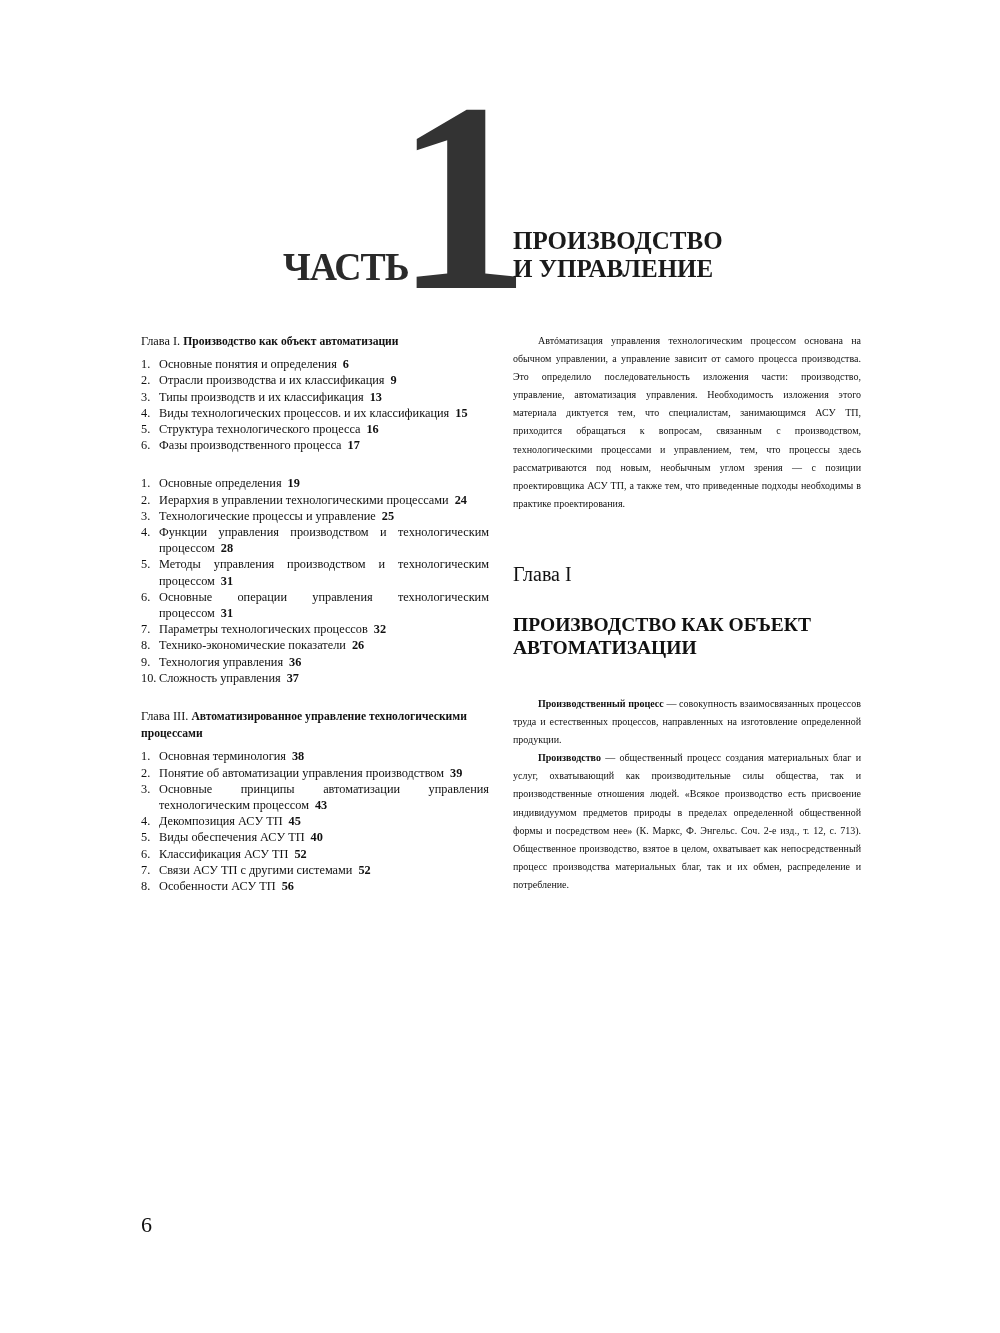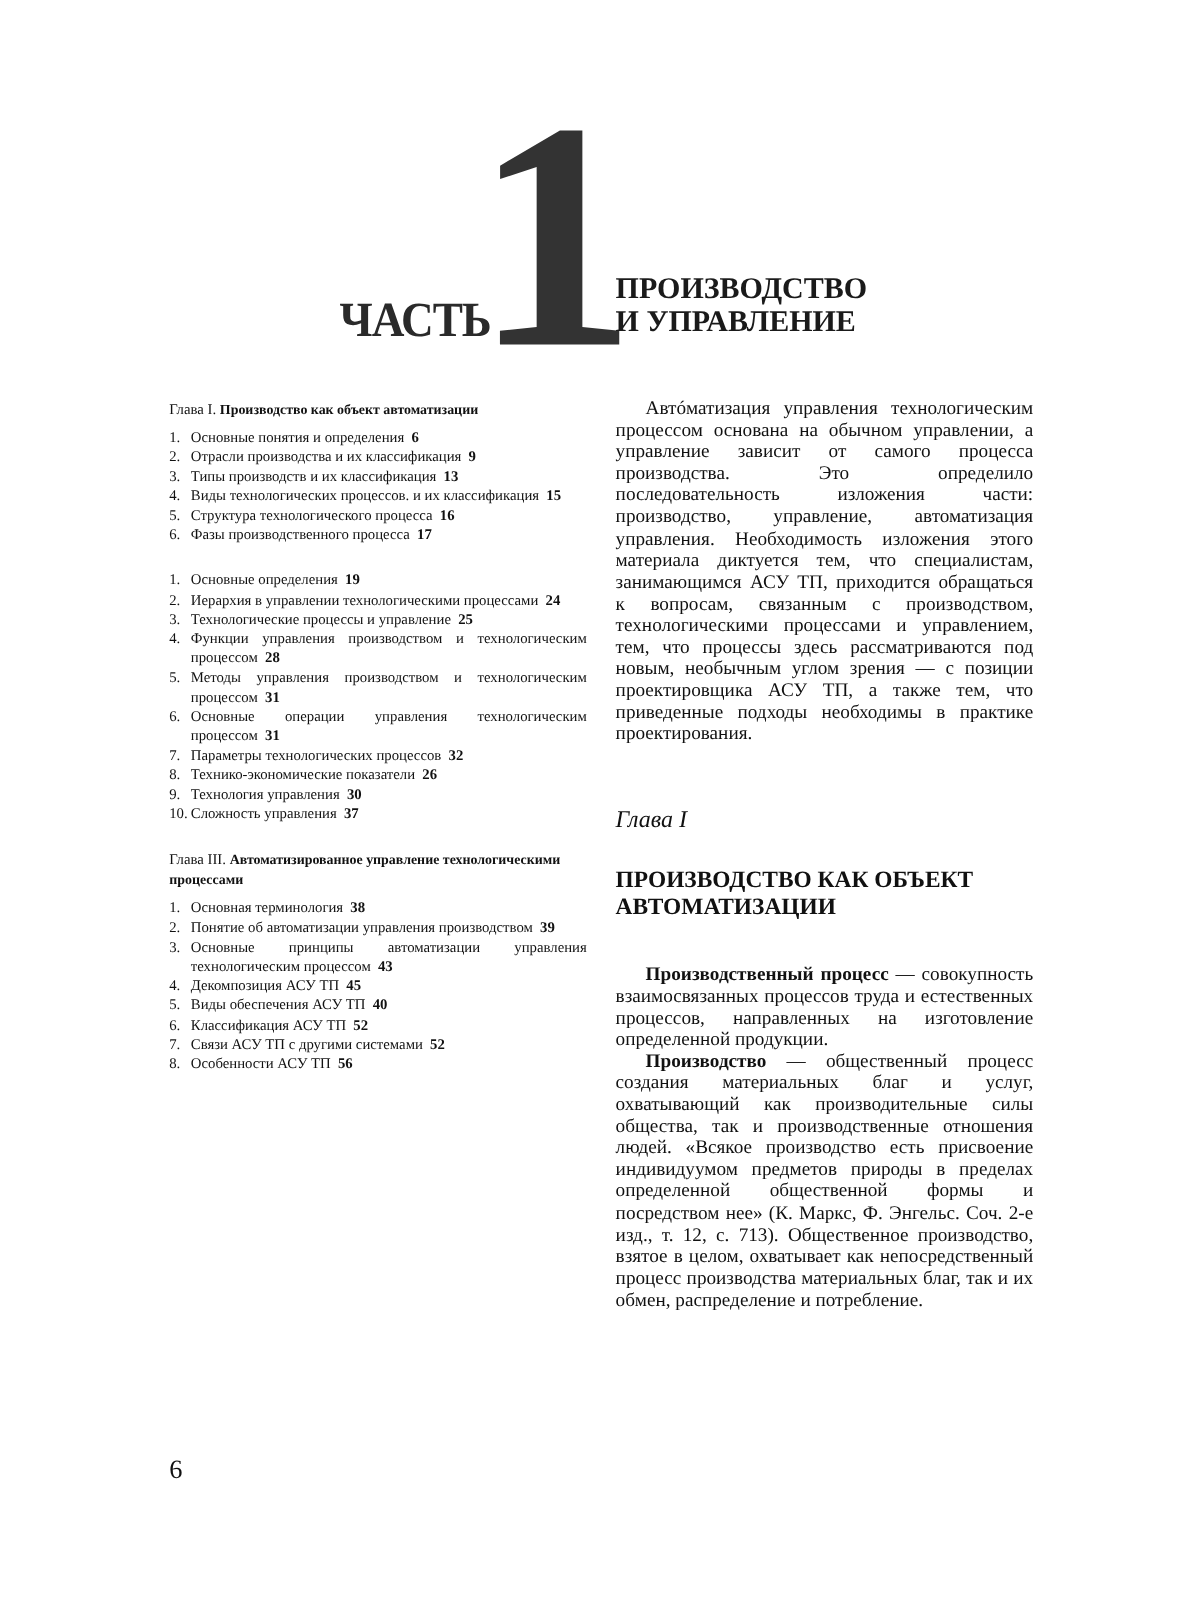--- a/index.html
+++ b/index.html
@@ -27,22 +27,22 @@
     .toc { position: absolute; left: 141px; top: 333px; width: 348px; font-size: 12.3px; line-height: 16.2px; }
     .toc-chapter { margin: 0 0 6px 0; }
     .toc-chapter .lbl { font-weight: normal; }
     .toc-chapter .ttl { font-weight: bold; font-size: 11.6px; }
     .toc-list { list-style: none; margin: 0 0 22px 0; padding: 0; }
     .toc-item { position: relative; padding-left: 18px; text-align: justify; text-align-last: left; }
     .toc-item .n { position: absolute; left: 0; top: 0; }
     .toc-item .pg { font-weight: bold; margin-left: 6px; }
 
     .right { position: absolute; left: 513px; top: 332px; width: 348px; }
-    .para { font-size: 16px; line-height: 18.1px; text-align: justify; margin: 0; text-indent: 25px; }
-    .h-chapter { font-size: 20px; margin: 50px 0 12px 0; font-weight: normal; font-style: italic; }
+    .para { font-size: 10px; line-height: 18.1px; text-align: justify; margin: 0; text-indent: 25px; }
+    .h-chapter { font-size: 20px; margin: 50px 0 12px 0; font-weight: normal; }
     .h-chapter-title { font-size: 19.5px; font-weight: bold; line-height: 23px; margin: 27px 0 0 0; }
     .h-section { font-size: 15.5px; font-weight: bold; margin: 35px 0 0 0; }
     .defs { margin-top: 36px; }
     .b { font-weight: bold; }
     .i { font-style: italic; }
 
     .page-number { position: absolute; left: 141px; top: 1212px; font-size: 22px; }
   </style>
 </head>
 <body>
@@ -68,21 +68,21 @@
     </ul>
     <ul class="toc-list">
       <li class="toc-item"><span class="n">1.</span><span>Основные определения</span><span class="pg">19</span></li>
       <li class="toc-item"><span class="n">2.</span><span>Иерархия в управлении технологическими процессами</span><span class="pg">24</span></li>
       <li class="toc-item"><span class="n">3.</span><span>Технологические процессы и управление</span><span class="pg">25</span></li>
       <li class="toc-item"><span class="n">4.</span><span>Функции управления производством и технологическим процессом</span><span class="pg">28</span></li>
       <li class="toc-item"><span class="n">5.</span><span>Методы управления производством и технологическим процессом</span><span class="pg">31</span></li>
       <li class="toc-item"><span class="n">6.</span><span>Основные операции управления технологическим процессом</span><span class="pg">31</span></li>
       <li class="toc-item"><span class="n">7.</span><span>Параметры технологических процессов</span><span class="pg">32</span></li>
       <li class="toc-item"><span class="n">8.</span><span>Технико-экономические показатели</span><span class="pg">26</span></li>
-      <li class="toc-item"><span class="n">9.</span><span>Технология управления</span><span class="pg">30</span></li>
+      <li class="toc-item"><span class="n">9.</span><span>Технология управления</span><span class="pg">36</span></li>
       <li class="toc-item"><span class="n">10.</span><span>Сложность управления</span><span class="pg">37</span></li>
     </ul>
     <div class="toc-chapter"><span class="lbl">Глава III.</span> <span class="ttl">Автоматизированное управление технологическими процессами</span></div>
     <ul class="toc-list">
       <li class="toc-item"><span class="n">1.</span><span>Основная терминология</span><span class="pg">38</span></li>
       <li class="toc-item"><span class="n">2.</span><span>Понятие об автоматизации управления производством</span><span class="pg">39</span></li>
       <li class="toc-item"><span class="n">3.</span><span>Основные принципы автоматизации управления технологическим процессом</span><span class="pg">43</span></li>
       <li class="toc-item"><span class="n">4.</span><span>Декомпозиция АСУ ТП</span><span class="pg">45</span></li>
       <li class="toc-item"><span class="n">5.</span><span>Виды обеспечения АСУ ТП</span><span class="pg">40</span></li>
       <li class="toc-item"><span class="n">6.</span><span>Классификация АСУ ТП</span><span class="pg">52</span></li>

